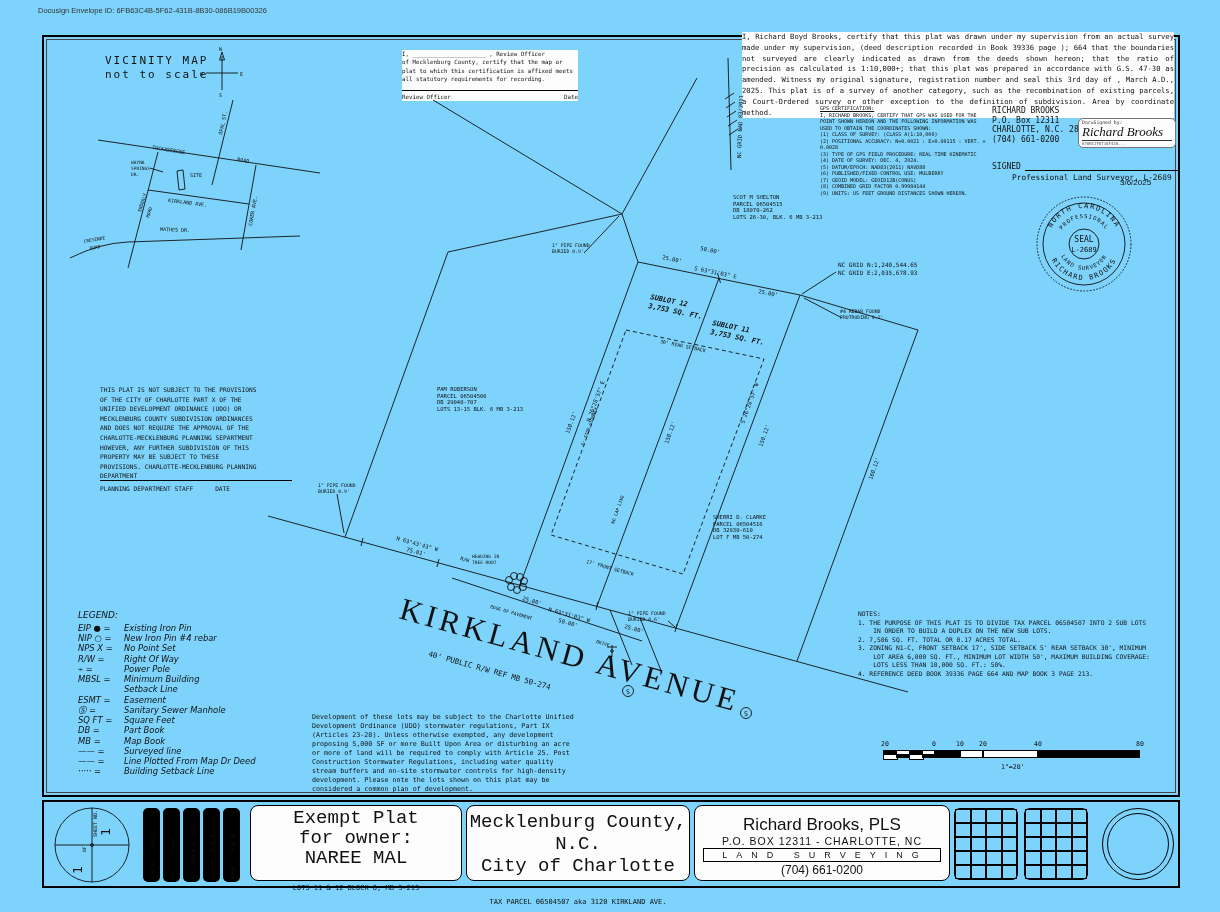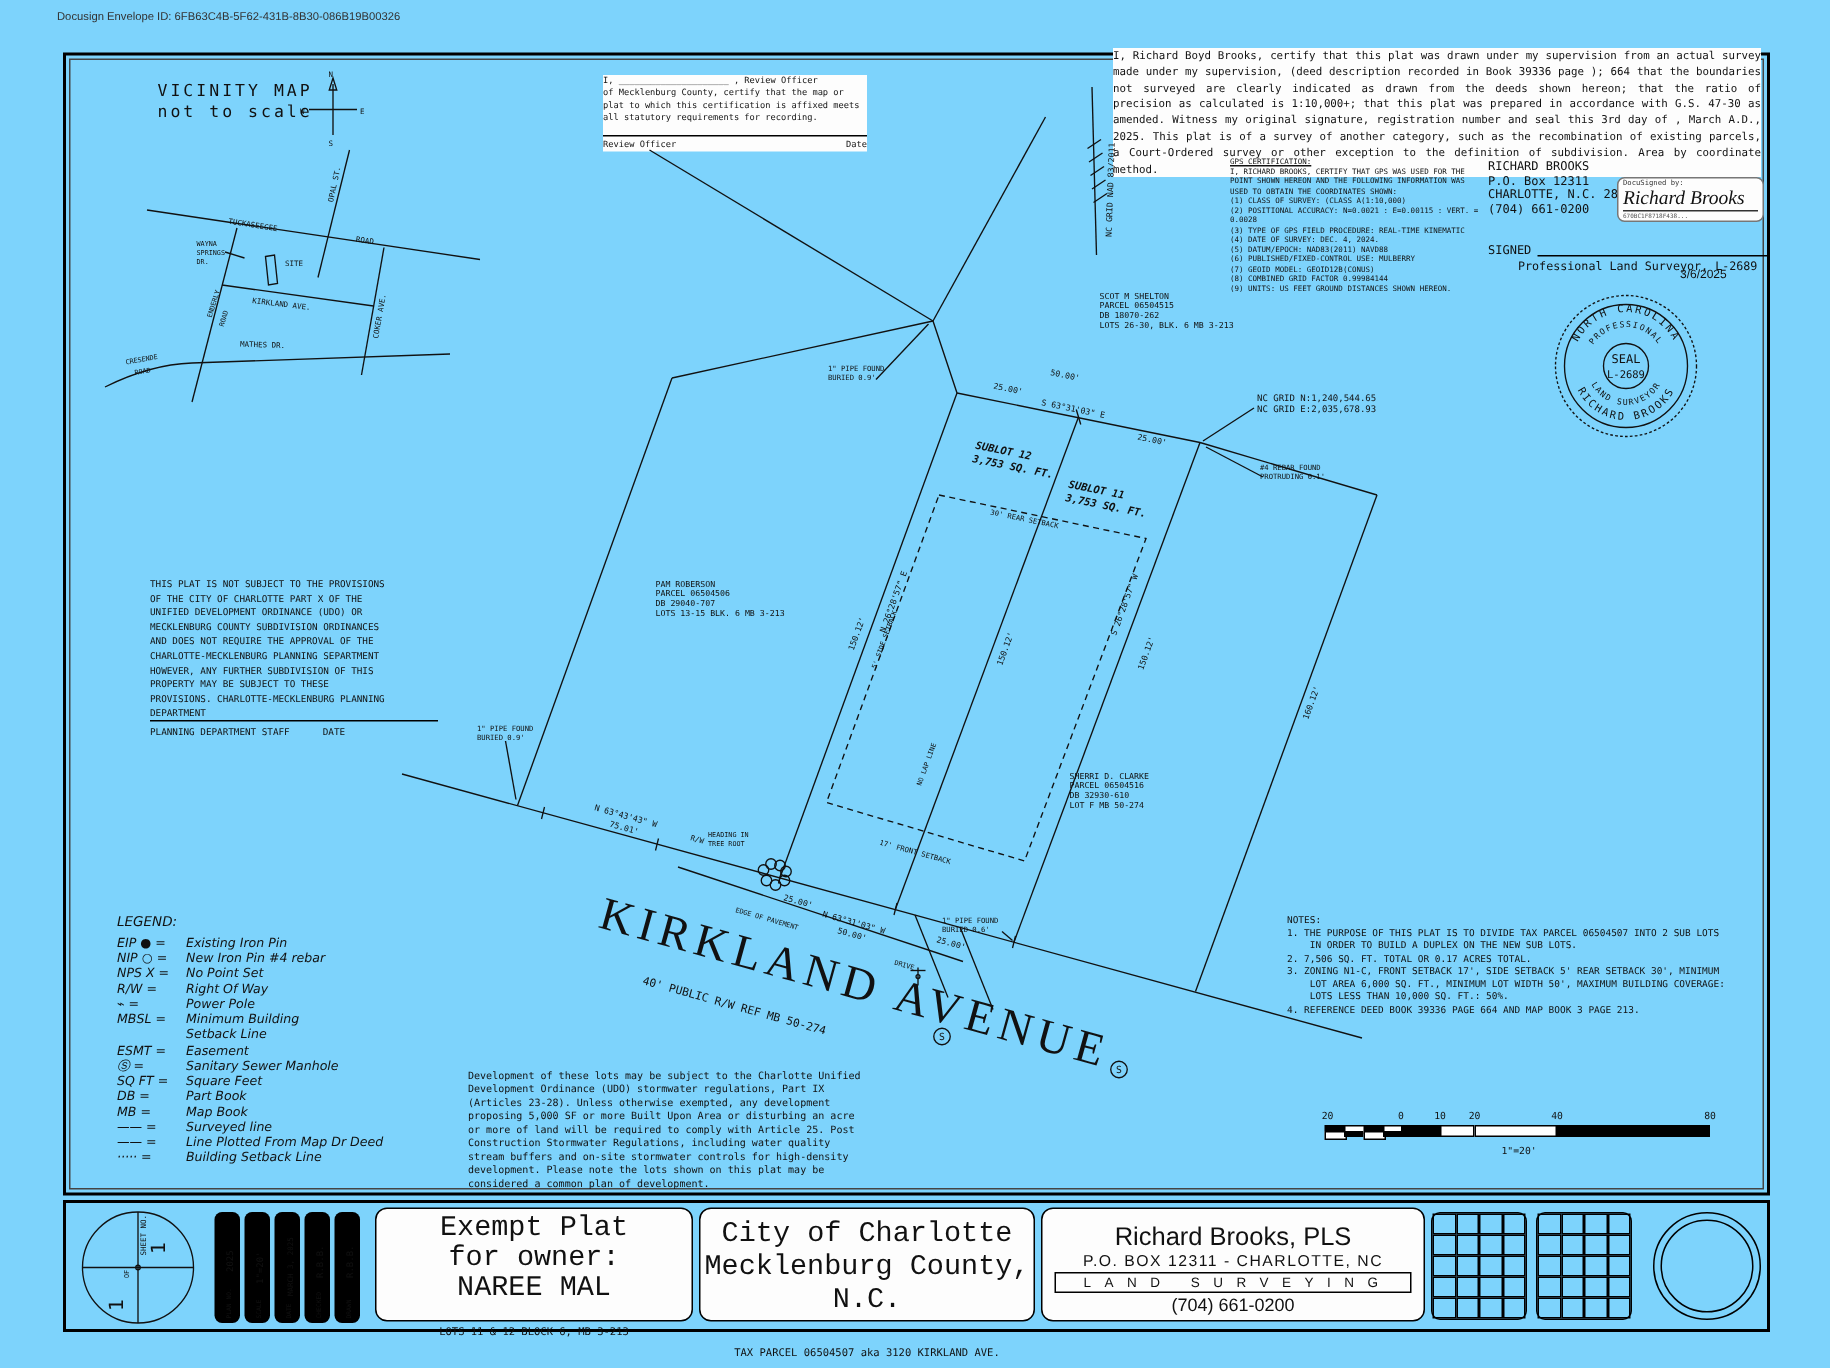--- a/index.html
+++ b/index.html
@@ -469,22 +469,22 @@
     </svg>
 
     <div class="tb exempt">
       <div class="serifbig l">Exempt Plat</div>
       <div class="serifbig l">for owner:</div>
       <div class="serifbig l">NAREE MAL</div>
       <div class="sub">LOTS 11 &amp; 12 BLOCK 6, MB 3-213</div>
     </div>
 
     <div class="tb cityb">
+      <div class="serifbig l">Mecklenburg County, N.C.</div>
       <div class="serifbig l">City of Charlotte</div>
-      <div class="serifbig l">Mecklenburg County, N.C.</div>
       <div class="sub">TAX PARCEL 06504507 aka 3120 KIRKLAND AVE.</div>
     </div>
 
     <div class="tb firm">
       <div class="nm">Richard Brooks, PLS</div>
       <div class="ad">P.O. BOX 12311 - CHARLOTTE, NC</div>
       <div class="land">LAND SURVEYING</div>
       <div class="ph">(704) 661-0200</div>
     </div>
 

